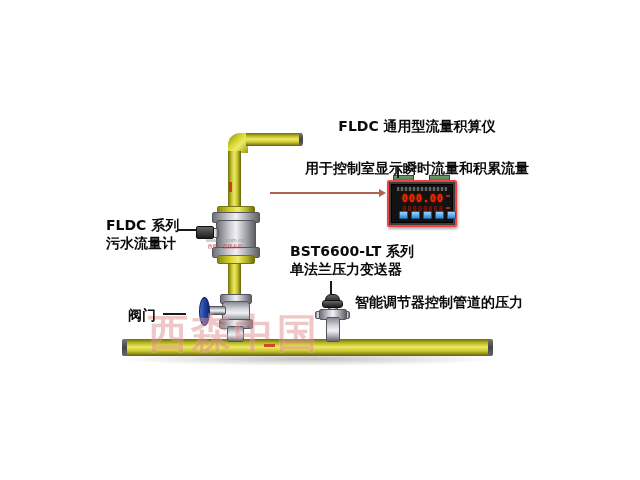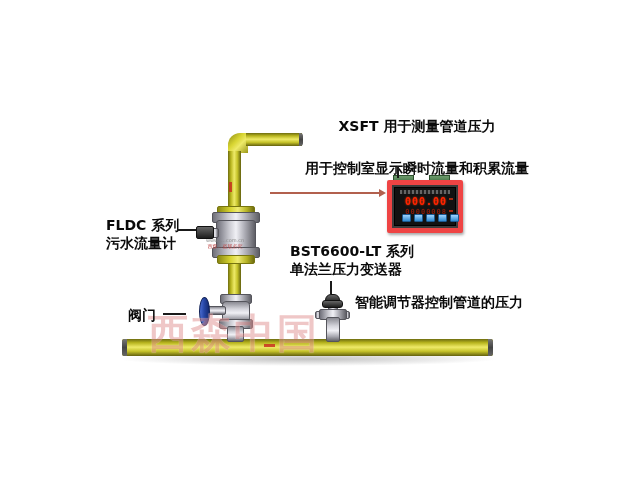--- a/index.html
+++ b/index.html
@@ -53,21 +53,21 @@
   
   .arrow-line{height:2px;background:var(--arrow-red,#b2604e);z-index:6;}
   .arrow-head{
     width:0;height:0;border-left:7px solid var(--arrow-red,#b2604e);
     border-top:4px solid transparent;border-bottom:4px solid transparent;z-index:6;
   }
 
   
   .terminal{background:linear-gradient(180deg,#6d9a6d,var(--terminal-green,#3f6e3f));border:1px solid #2c4f2c;z-index:2;}
   .device{
-    background:#3c3c3c;border:5px solid #ef4444;border-radius:2px;padding:2px;z-index:4;
+    background:#3c3c3c;border:2px solid #ef4444;border-radius:2px;padding:2px;z-index:4;
     box-shadow:1px 2px 3px rgba(0,0,0,.35);
   }
   .device-face{position:relative;width:100%;height:100%;background:#121212;border:1px solid #000;box-sizing:border-box;}
   .device-header{
     position:absolute;left:8%;right:8%;top:2px;height:4px;
     background:repeating-linear-gradient(90deg,#888 0 2px,#2a2a2a 2px 4px);opacity:.7;
   }
   .digits1{
     position:absolute;right:8px;top:8px;font-family:"DejaVu Sans Mono",monospace;
     font-size:10px;font-weight:bold;color:var(--digit-red,#ff2200);letter-spacing:1px;
@@ -151,21 +151,21 @@
           <div class="disp-btn"></div>
           <div class="disp-btn"></div>
         </div>
     </div>
   </div>
 
   <div class="abs arrow-line" style="left:270px;top:192px;width:110px;"></div>
   <div class="abs arrow-head" style="left:379px;top:189px;"></div>
 
   <div class="abs lbl lbl-center" style="left:305px;top:117px;width:224px;">
-    <div>XSFT 用于测量管道压力</div>
+    <div>FLDC 通用型流量积算仪</div>
     <div style="margin-top:24px;">用于控制室显示瞬时流量和积累流量</div>
   </div>
   <div class="abs leader-v" style="left:397px;top:166px;height:12px;"></div>
 
   <div class="abs lbl" style="left:106px;top:216px;">
     <div>FLDC 系列</div>
     <div>污水流量计</div>
   </div>
   <div class="abs leader-h" style="left:177px;top:229px;width:19px;"></div>
 

